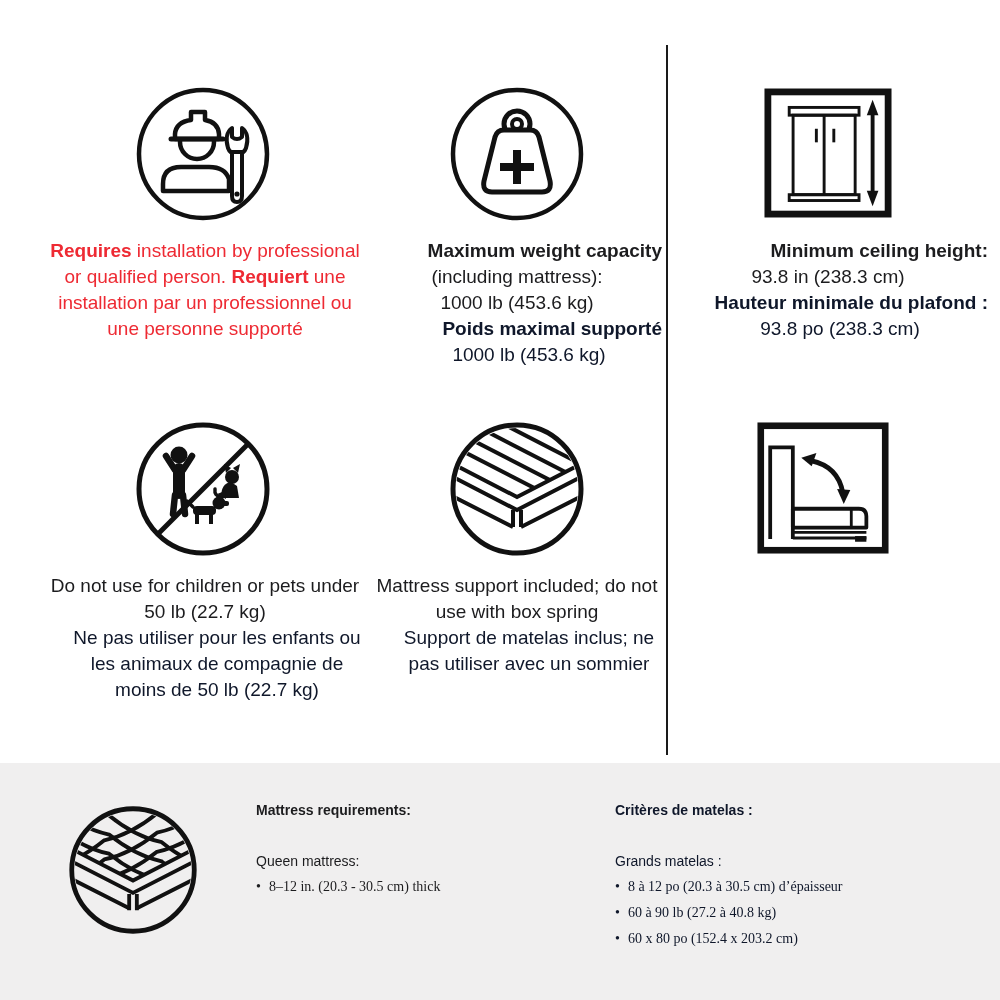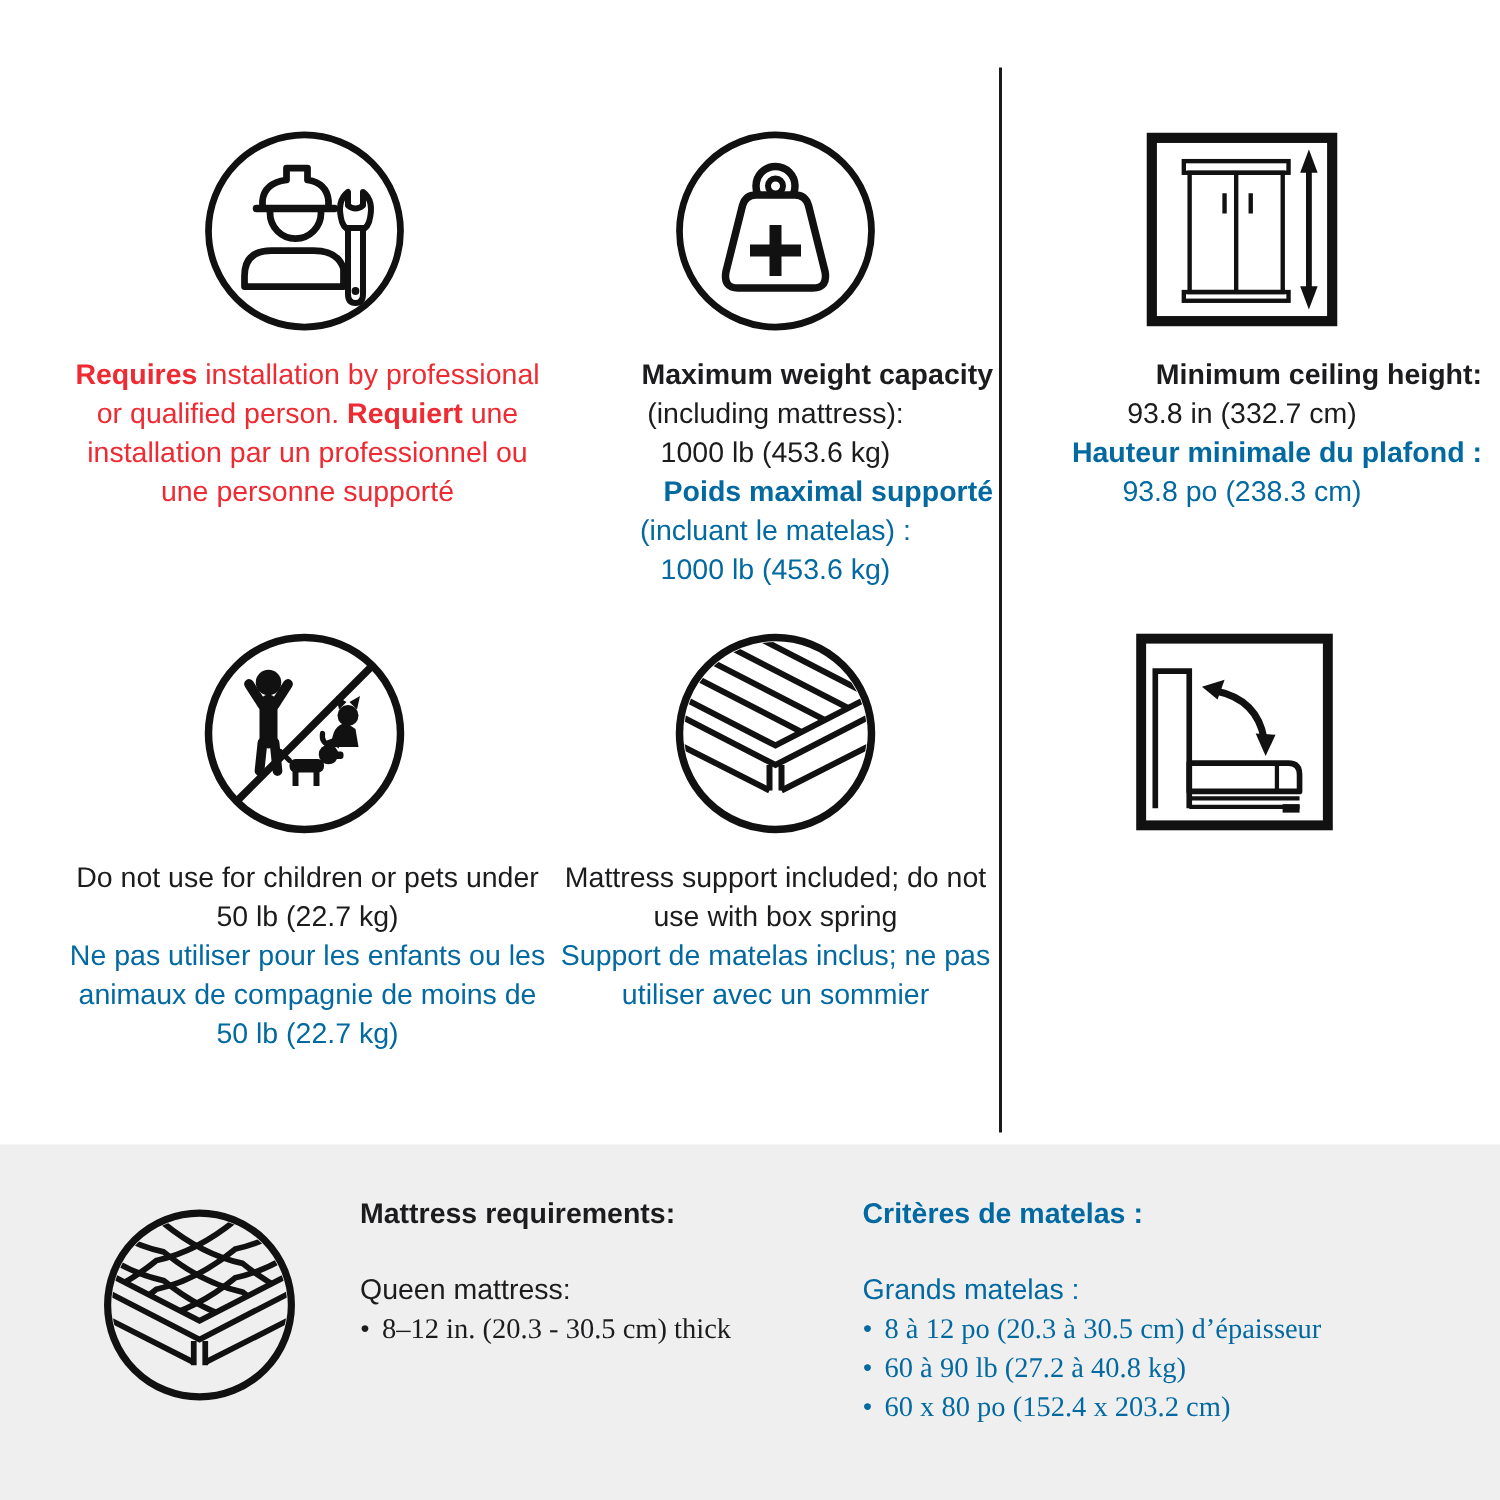--- a/index.html
+++ b/index.html
@@ -6,25 +6,25 @@
   .page{
     position:relative;width:1000px;height:1000px;background:#ffffff;
     font-family:"Liberation Sans",sans-serif;overflow:hidden;color:#1c1c1e;
   }
   .icon{position:absolute;display:block;}
   .icon svg{display:block;width:100%;height:100%;}
   .card-text{
     position:absolute;text-align:center;font-size:19px;line-height:26px;color:#1c1c1e;
   }
   .b{font-weight:700;text-align:right;}
-  .fr{color:#0369a1;}
+  .fr{color:#0f172a;padding-left:24px;}
   .red{color:#EE2A33;}
   .divider{position:absolute;left:666px;top:45px;width:2px;height:710px;background:#1a1a1a;}
   .band{position:absolute;left:0;top:763px;width:1000px;height:237px;background:#F0EFEF;}
-  .req-col{position:absolute;font-size:19px;line-height:26px;}
+  .req-col{position:absolute;font-size:14px;line-height:26px;margin-left:16px;}
   .req-title{font-weight:700;}
   .req-sub{margin-top:25px;}
   .req-item{padding-left:0;font-family:Liberation Serif, serif;}
   .req-item::before{content:"•";margin-right:8px;}
 </style>
 </head>
 <body>
 
 <div class="page">
 
@@ -70,27 +70,26 @@
 
   <div class="card-text red" style="left:45px;top:238px;width:320px">
     <span class="b">Requires</span><span> installation by professional or qualified person. </span><span class="b">Requiert</span><span> une installation par un professionnel ou une personne supporté</span>
   </div>
 
   <div class="card-text" style="left:372px;top:238px;width:290px">
     <div class="b">Maximum weight capacity</div>
     <div>(including mattress):</div>
     <div>1000 lb (453.6 kg)</div>
     <div class="fr b">Poids maximal supporté</div>
-    <div class="fr">(incluant le matelas) :</div>
     <div class="fr">1000 lb (453.6 kg)</div>
   </div>
 
   <div class="card-text" style="left:668px;top:238px;width:320px">
     <div class="b">Minimum ceiling height:</div>
-    <div>93.8 in (332.7 cm)</div>
+    <div>93.8 in (238.3 cm)</div>
     <div class="fr b">Hauteur minimale du plafond :</div>
     <div class="fr">93.8 po (238.3 cm)</div>
   </div>
 
   <span class="icon" style="left:133px;top:419px;width:140px;height:140px">
     <svg viewBox="0 0 140 140">
       <circle cx="70" cy="70" r="64" fill="none" stroke="#111" stroke-width="5"></circle>
       <line x1="26" y1="114" x2="114" y2="26" stroke="#111" stroke-width="5"></line>
       <circle cx="46" cy="36" r="8.5" fill="#111"></circle>
       <path d="M46,50 V74" stroke="#111" stroke-width="12" stroke-linecap="round" fill="none"></path>

